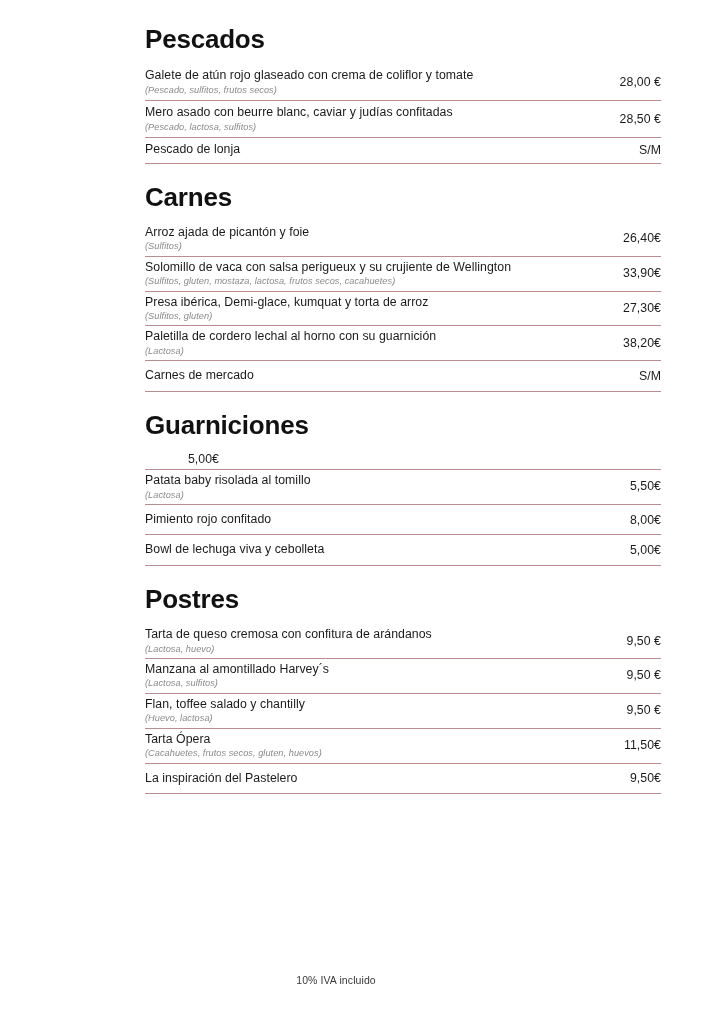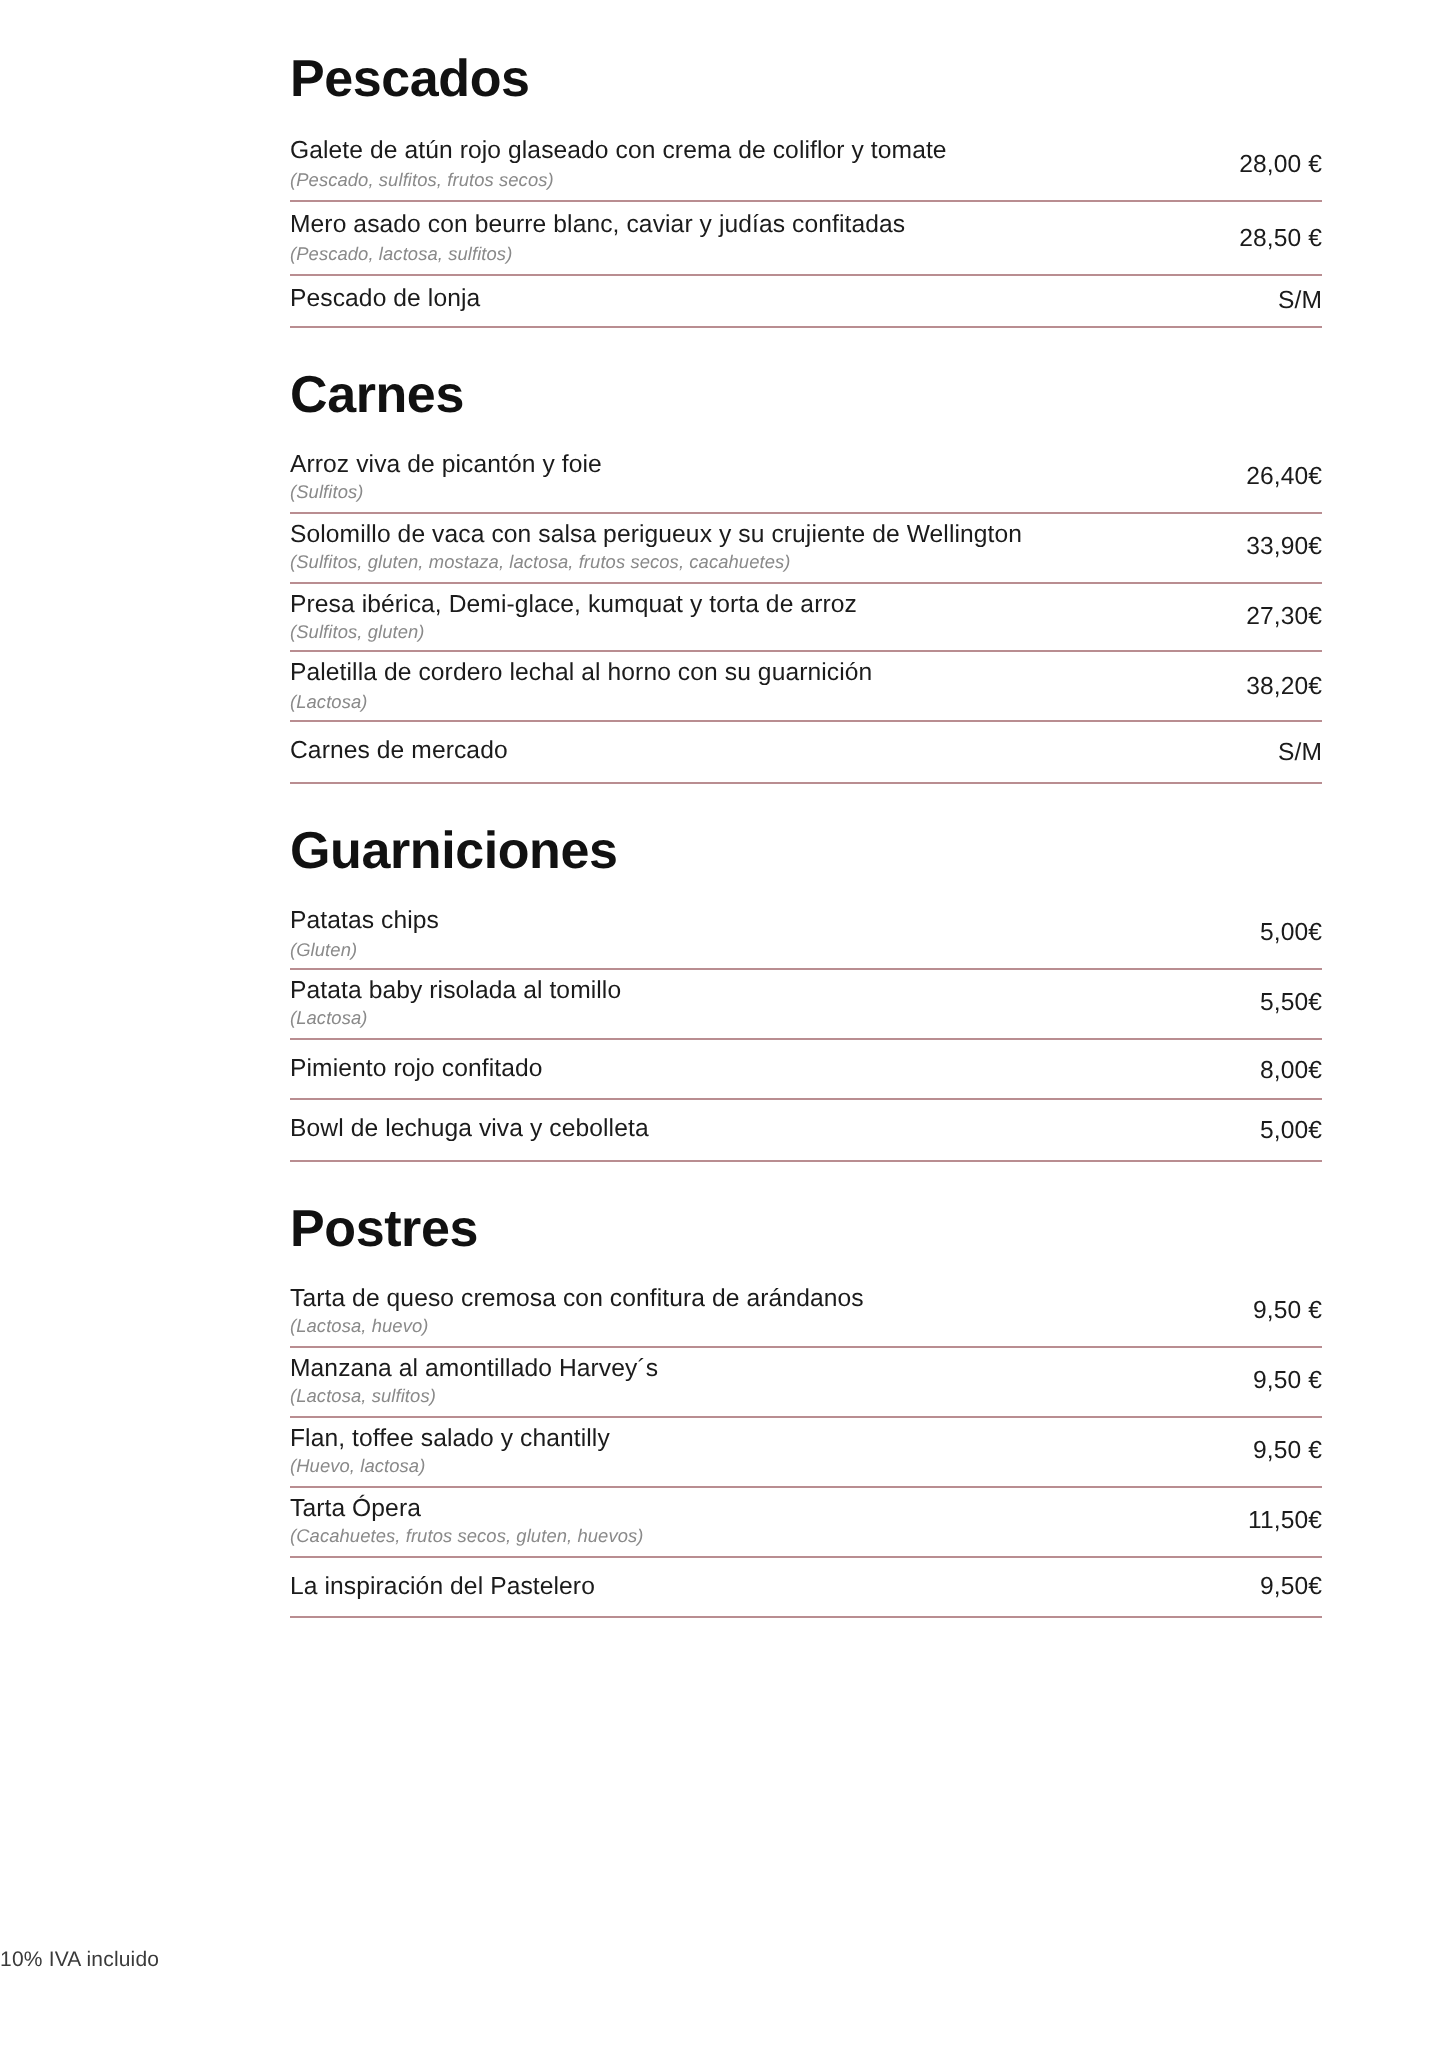--- a/index.html
+++ b/index.html
@@ -97,21 +97,21 @@
     letter-spacing: 0.05px;
     align-self: center;
     white-space: nowrap;
   }
 
   .footer-note {
     position: absolute;
     left: 0;
     right: 0;
     top: 974px;
-    text-align: left;
+    text-align: center;
     font-size: 10.5px;
     color: #3a3a3a;
     letter-spacing: 0.1px;
   }
 
   
   .section[data-section="pescados"] .items .item { padding-top: 3px; padding-bottom: 4px; }
   .section[data-section="carnes"] .items { margin-top: 6px; }
   .section[data-section="guarniciones"] .items { margin-top: 3px; }
   .section[data-section="postres"] .items { margin-top: 3px; }
@@ -144,21 +144,21 @@
             </div>
             <div class="item-price">S/M</div>
           </div>
         </div>
       </div>
       <div class="section" data-section="carnes">
         <h2 class="section-title">Carnes</h2>
         <div class="items">
           <div class="item">
             <div class="item-main">
-              <div class="item-name">Arroz viva de picantón y foie</div>
+              <div class="item-name">Arroz ajada de picantón y foie</div>
               <div class="item-allergens">(Sulfitos)</div>
             </div>
             <div class="item-price">26,40€</div>
           </div>
           <div class="item">
             <div class="item-main">
               <div class="item-name">Solomillo de vaca con salsa perigueux y su crujiente de Wellington</div>
               <div class="item-allergens">(Sulfitos, gluten, mostaza, lactosa, frutos secos, cacahuetes)</div>
             </div>
             <div class="item-price">33,90€</div>
@@ -182,24 +182,20 @@
               <div class="item-name">Carnes de mercado</div>
             </div>
             <div class="item-price">S/M</div>
           </div>
         </div>
       </div>
       <div class="section" data-section="guarniciones">
         <h2 class="section-title">Guarniciones</h2>
         <div class="items">
           <div class="item">
-            <div class="item-main">
-              <div class="item-name">Patatas chips</div>
-              <div class="item-allergens">(Gluten)</div>
-            </div>
             <div class="item-price">5,00€</div>
           </div>
           <div class="item">
             <div class="item-main">
               <div class="item-name">Patata baby risolada al tomillo</div>
               <div class="item-allergens">(Lactosa)</div>
             </div>
             <div class="item-price">5,50€</div>
           </div>
           <div class="item no-allergen">

